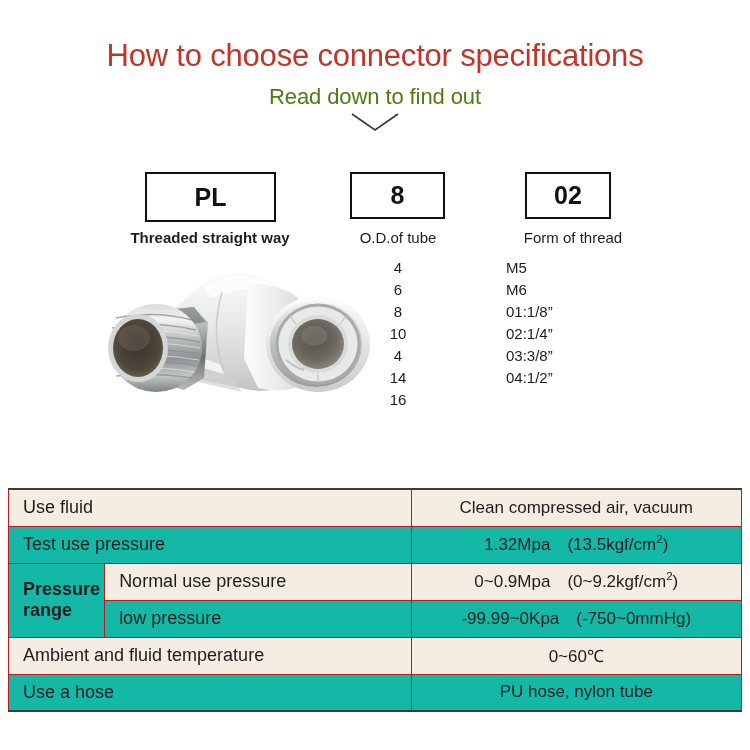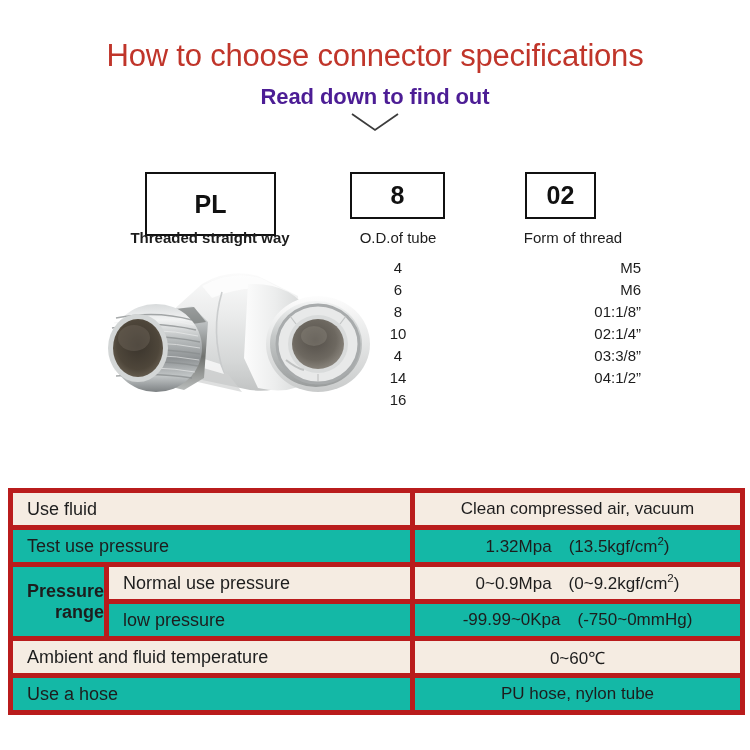--- a/index.html
+++ b/index.html
@@ -14,72 +14,72 @@
   
   .title {
     position: absolute; left: 0; top: 38px; width: 750px;
     text-align: center;
     font-size: 31px; font-weight: 400; color: #c0352a;
     letter-spacing: -0.2px; white-space: nowrap;
   }
   .subtitle {
     position: absolute; left: 0; top: 84px; width: 750px;
     text-align: center;
-    font-size: 22px; font-weight: 700; color: #4c1d95;
+    font-size: 22px; font-weight: 400; color: #4d7c0f;
     letter-spacing: -0.1px;
   }
   .chevron { position: absolute; left: 340px; top: 110px; width: 70px; height: 26px; }
 
   
   .code-box {
     position: absolute; border: 2px solid #111; background: #fff;
     display: flex; align-items: center; justify-content: center;
     font-weight: bold; color: #111;
   }
-  .code-box.b1 { left: 145px; top: 172px; width: 131px; height: 64px; font-size: 25px; }
+  .code-box.b1 { left: 145px; top: 172px; width: 131px; height: 50px; font-size: 25px; }
   .code-box.b2 { left: 350px; top: 172px; width: 95px;  height: 47px; font-size: 25px; }
-  .code-box.b3 { left: 525px; top: 172px; width: 71px;  height: 47px; font-size: 25px; }
+  .code-box.b3 { left: 525px; top: 172px; width: 86px;  height: 47px; font-size: 25px; }
 
   .code-label {
     position: absolute; font-size: 15px; color: #1d1d1d; text-align: center;
     white-space: nowrap;
   }
   .code-label.l1 { left: 115px; top: 229px; width: 190px; font-weight: bold; }
   .code-label.l2 { left: 343px; top: 229px; width: 110px; }
   .code-label.l3 { left: 513px; top: 229px; width: 120px; }
 
   
   .opt-list { position: absolute; font-size: 15px; color: #1d1d1d; line-height: 22px; }
   .opt-list.tube   { left: 348px; top: 257px; width: 100px; text-align: center; }
-  .opt-list.thread { left: 506px; top: 257px; width: 135px; text-align: right; }
+  .opt-list.thread { left: 506px; top: 257px; width: 135px; text-align: left; }
   .opt-list div { white-space: nowrap; }
 
   
   .product { position: absolute; left: 52px; top: 262px; width: 320px; height: 170px; }
 
   
   .spec-table {
     position: absolute; left: 8px; top: 488px; width: 734px;
     border-collapse: collapse;
     border-top: 2px solid #3a3a3a; border-bottom: 2px solid #3a3a3a;
     border-left: 1px solid #6b6b6b; border-right: 1px solid #6b6b6b;
     table-layout: fixed;
   }
   .spec-table td {
-    border: 5px solid #b91c1c;
+    border: 1px solid #b91c1c;
     height: 37px; padding: 0 0 0 14px;
     font-size: 18px; color: #1d1d1d; vertical-align: middle;
   }
   .spec-table td.val {
     text-align: center; padding: 0 6px; font-size: 17px;
   }
   .beige { background: #f5ece2; }
   .white { background: #14b8a6; }
   .rng-cell {
-    width: 96px; text-align: right; padding: 0 2px;
+    width: 96px; text-align: left; padding: 0 2px;
     font-size: 13px; font-weight: bold; color: #1d1d1d; margin-top: 40px;
   }
   sup { font-size: 0.68em; vertical-align: super; }
 </style>
 </head>
 <body>
 
 <div class="page">
 
   <div class="title">How to choose connector specifications</div>

